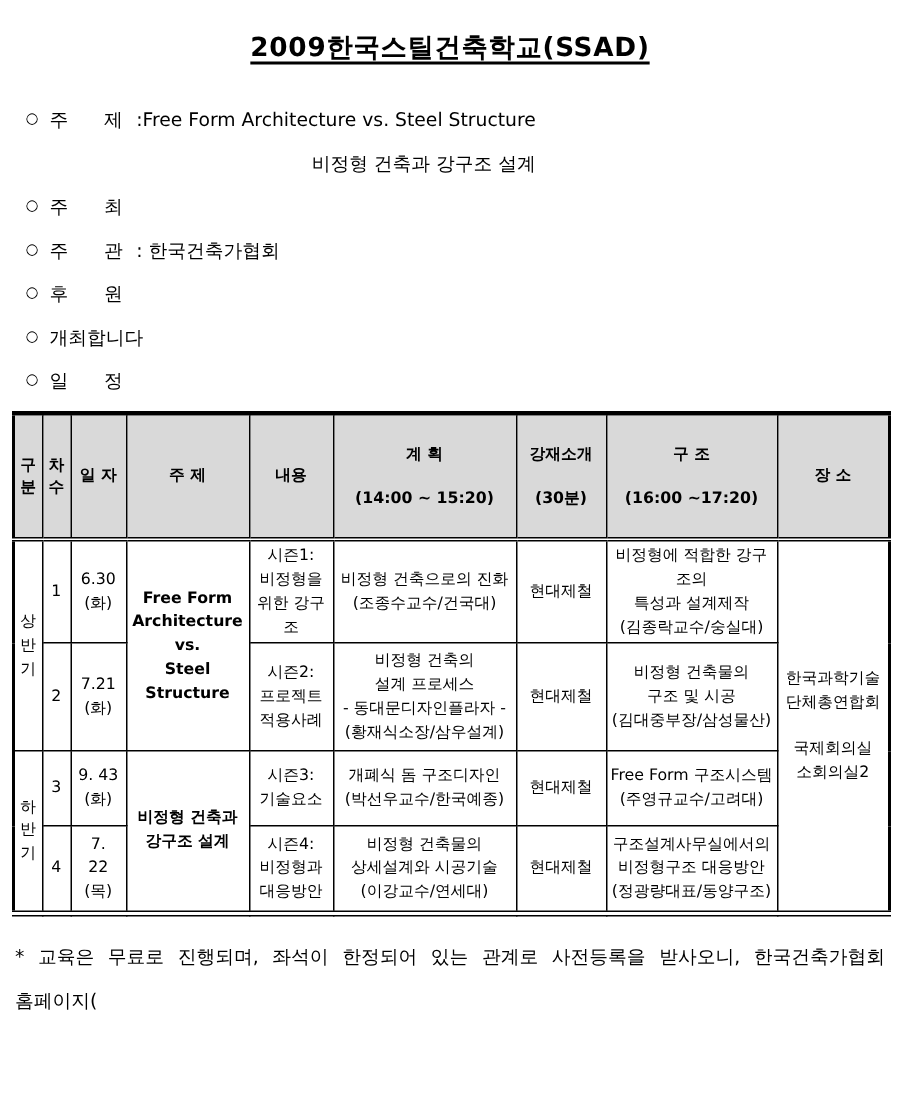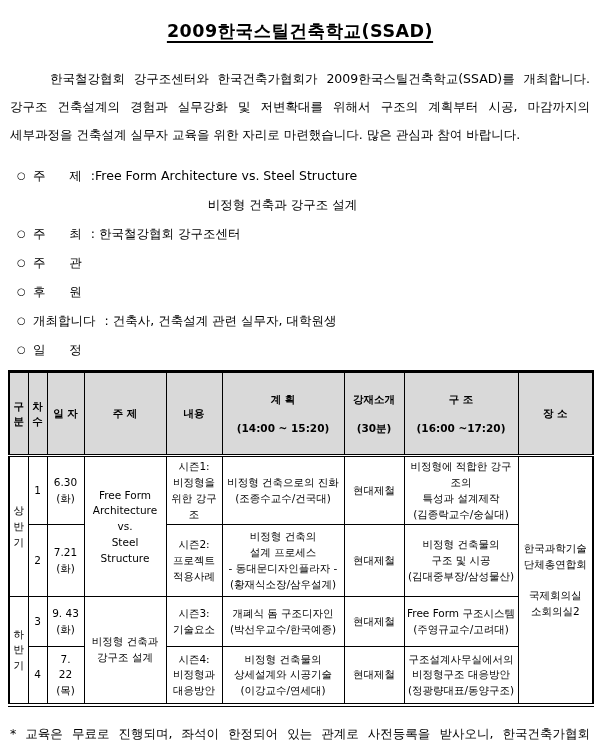--- a/index.html
+++ b/index.html
@@ -79,21 +79,21 @@
     overflow:hidden;
   }
   table.sched th{
     background:#d9d9d9;
     font-weight:bold;
     border-bottom:3px double #000;
     line-height:1.4;
     padding:4px 1px;
   }
   table.sched th .sub{font-weight:bold;}
-  td.bold{font-weight:normal;}
+  td.bold{font-weight:bold;}
   tr.hrow{height:46px;}
   tr.r1{height:56px;}
   tr.r2{height:72px;}
   tr.r3{height:50px;}
   tr.r4{height:58px;}
 
   
   .notice{
     margin:12px 2px 0 2px;
     font-size:12.5px;
@@ -105,46 +105,44 @@
 </style>
 </head>
 <body>
 
 <div class="page">
 
   <h1 class="doc-title">
     <span>2009한국스틸건축학교(SSAD)</span>
   </h1>
 
-  <p class="intro">한국철강협회 강구조센터와 한국건축가협회가 2009한국스틸건축학교(SSAD)를 개최합니다. 강구조 건축설계의 경험과 실무강화 및 저변확대를 위해서 구조의 계획부터 시공, 마감까지의 세부과정을 건축설계 실무자 교육을 위한 자리로 마련했습니다. 많은 관심과 참여 바랍니다.</p>
 
   <div class="bullets">
     <div class="bullet">
       <span class="marker">○</span>
       <span class="blabel">주      제</span>
       <span class="bvalue">:Free Form Architecture vs. Steel Structure
   비정형 건축과 강구조 설계</span>
     </div>
     <div class="bullet">
       <span class="marker">○</span>
       <span class="blabel">주      최</span>
-      <span class="bvalue">: 한국철강협회 강구조센터</span>
     </div>
     <div class="bullet">
       <span class="marker">○</span>
       <span class="blabel">주      관</span>
+      <span class="bvalue">: 한국건축가협회</span>
     </div>
     <div class="bullet">
       <span class="marker">○</span>
       <span class="blabel">후      원</span>
     </div>
     <div class="bullet">
       <span class="marker">○</span>
       <span class="blabel">개최합니다</span>
-      <span class="bvalue">: 건축사, 건축설계 관련 실무자, 대학원생</span>
     </div>
     <div class="bullet">
       <span class="marker">○</span>
       <span class="blabel">일      정</span>
       <span class="bvalue"></span>
     </div>
   </div>
 
   <table class="sched">
     <colgroup>

